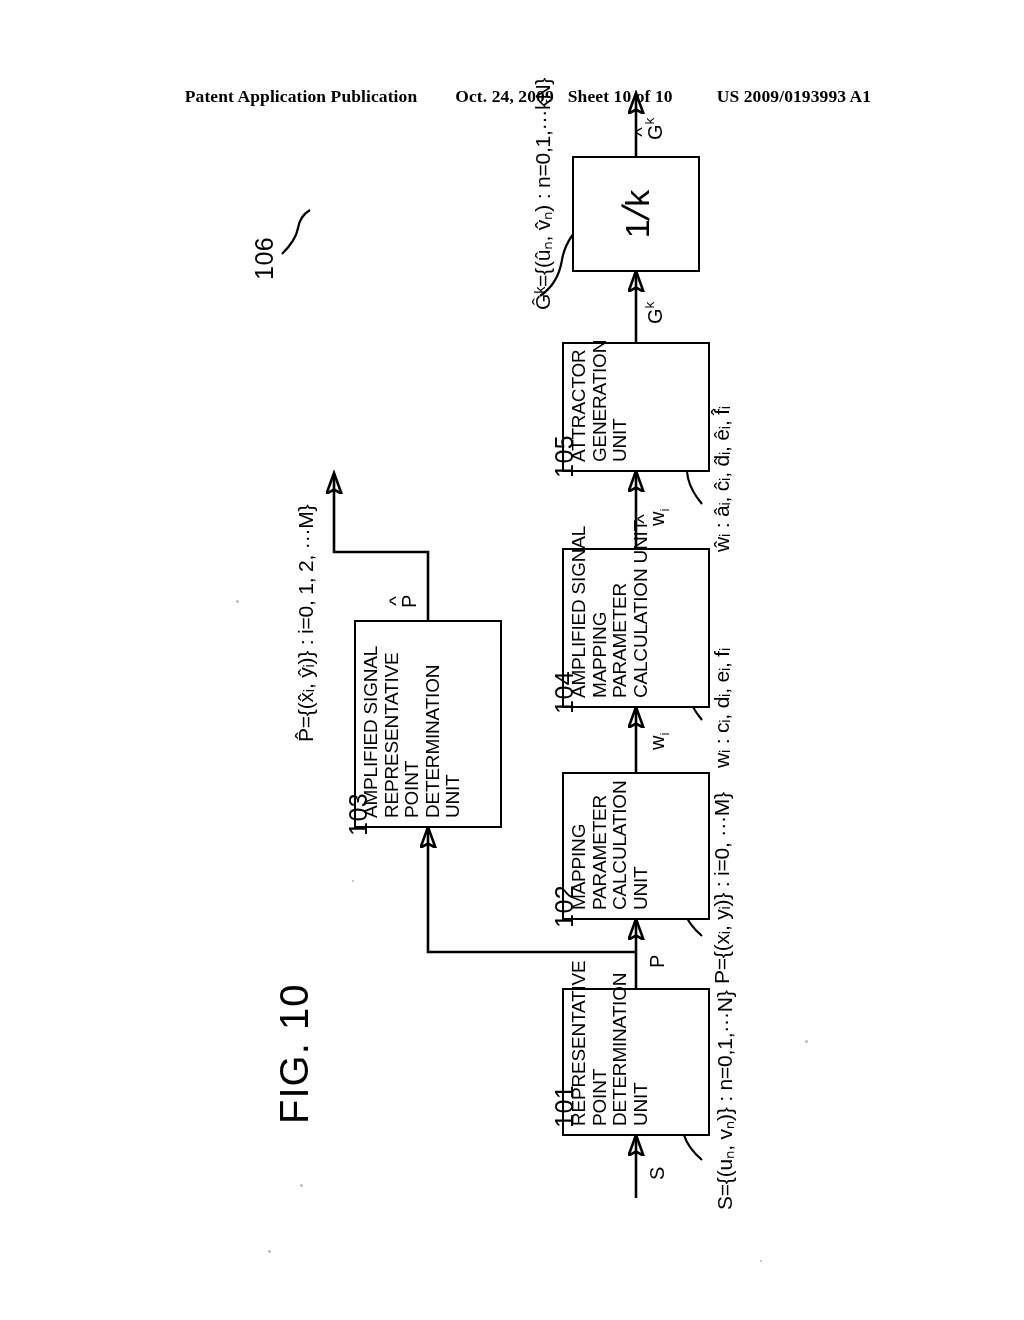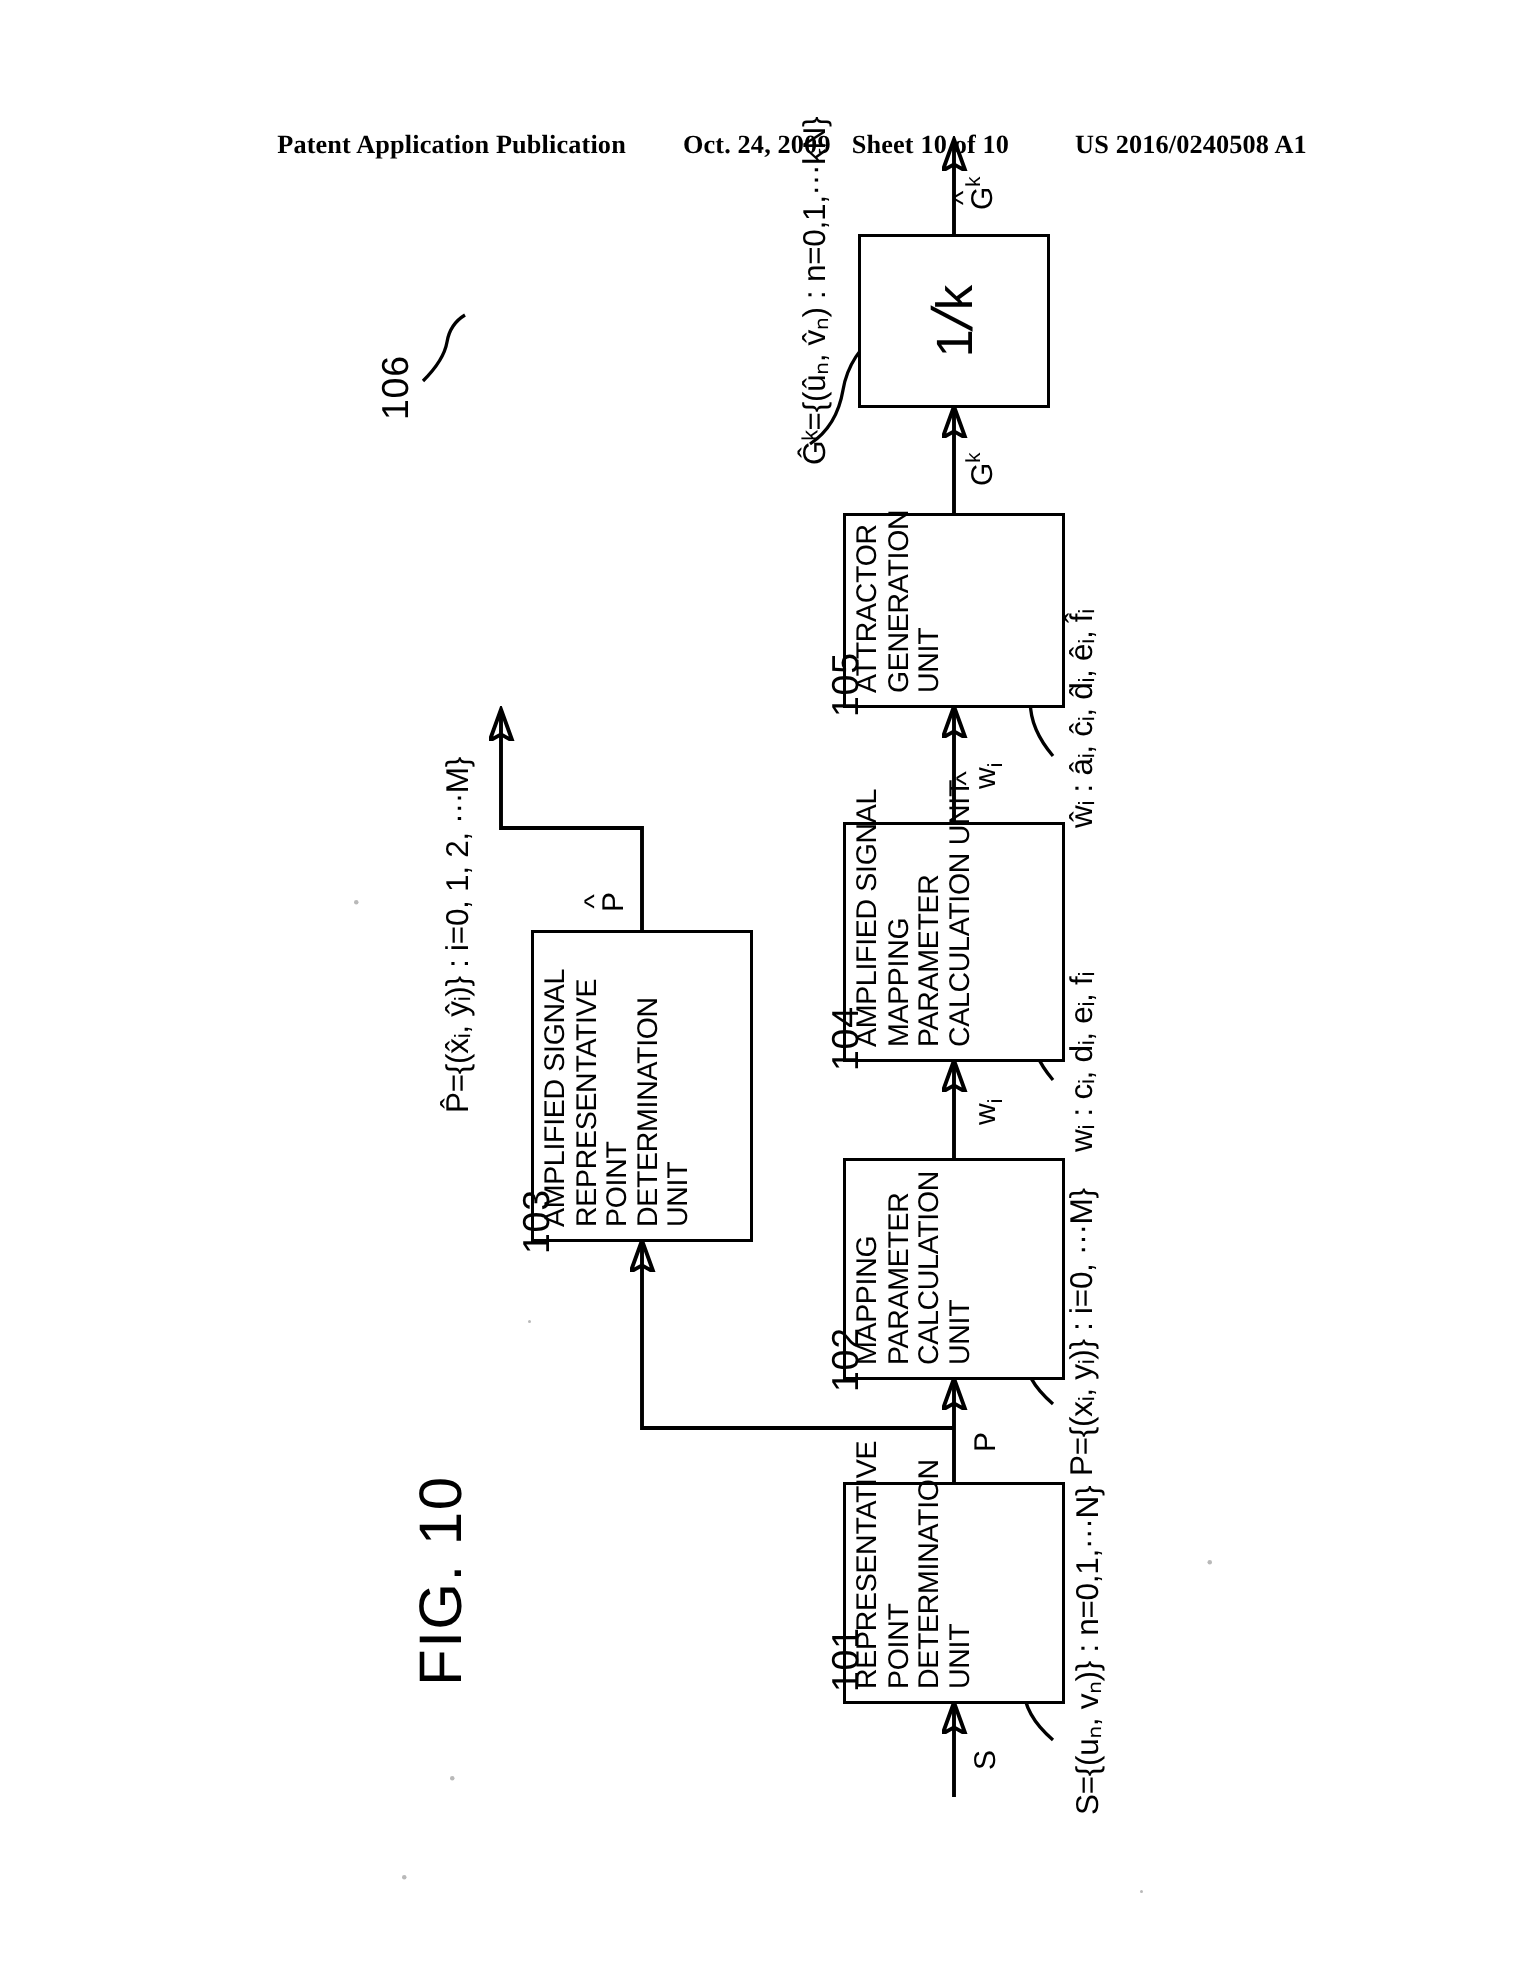--- a/index.html
+++ b/index.html
@@ -163,21 +163,21 @@
 </head>
 <body>
 
 <div class="page-header">
   <span class="seg">Patent Application Publication</span>
   <span class="gap-lg"></span>
   <span class="seg">Oct. 24, 2009</span>
   <span class="gap-md"></span>
   <span class="seg">Sheet 10 of 10</span>
   <span class="gap-xl"></span>
-  <span class="seg">US 2016/0240508 A1</span>
+  <span class="seg">US 2009/0193993 A1</span>
 </div>
 
 <div id="fig-rotor">
   <div id="fig-canvas">
 
     <svg class="wires" viewBox="0 0 1120 560">
       <defs>
         <marker id="ah" markerWidth="9" markerHeight="9" refX="7.6" refY="3.1" orient="auto" markerUnits="strokeWidth">
           <path d="M0,0.2 L8,3.1 L0,6.0 L1.6,3.1 Z" fill="#000" stroke="none"></path>
         </marker>

